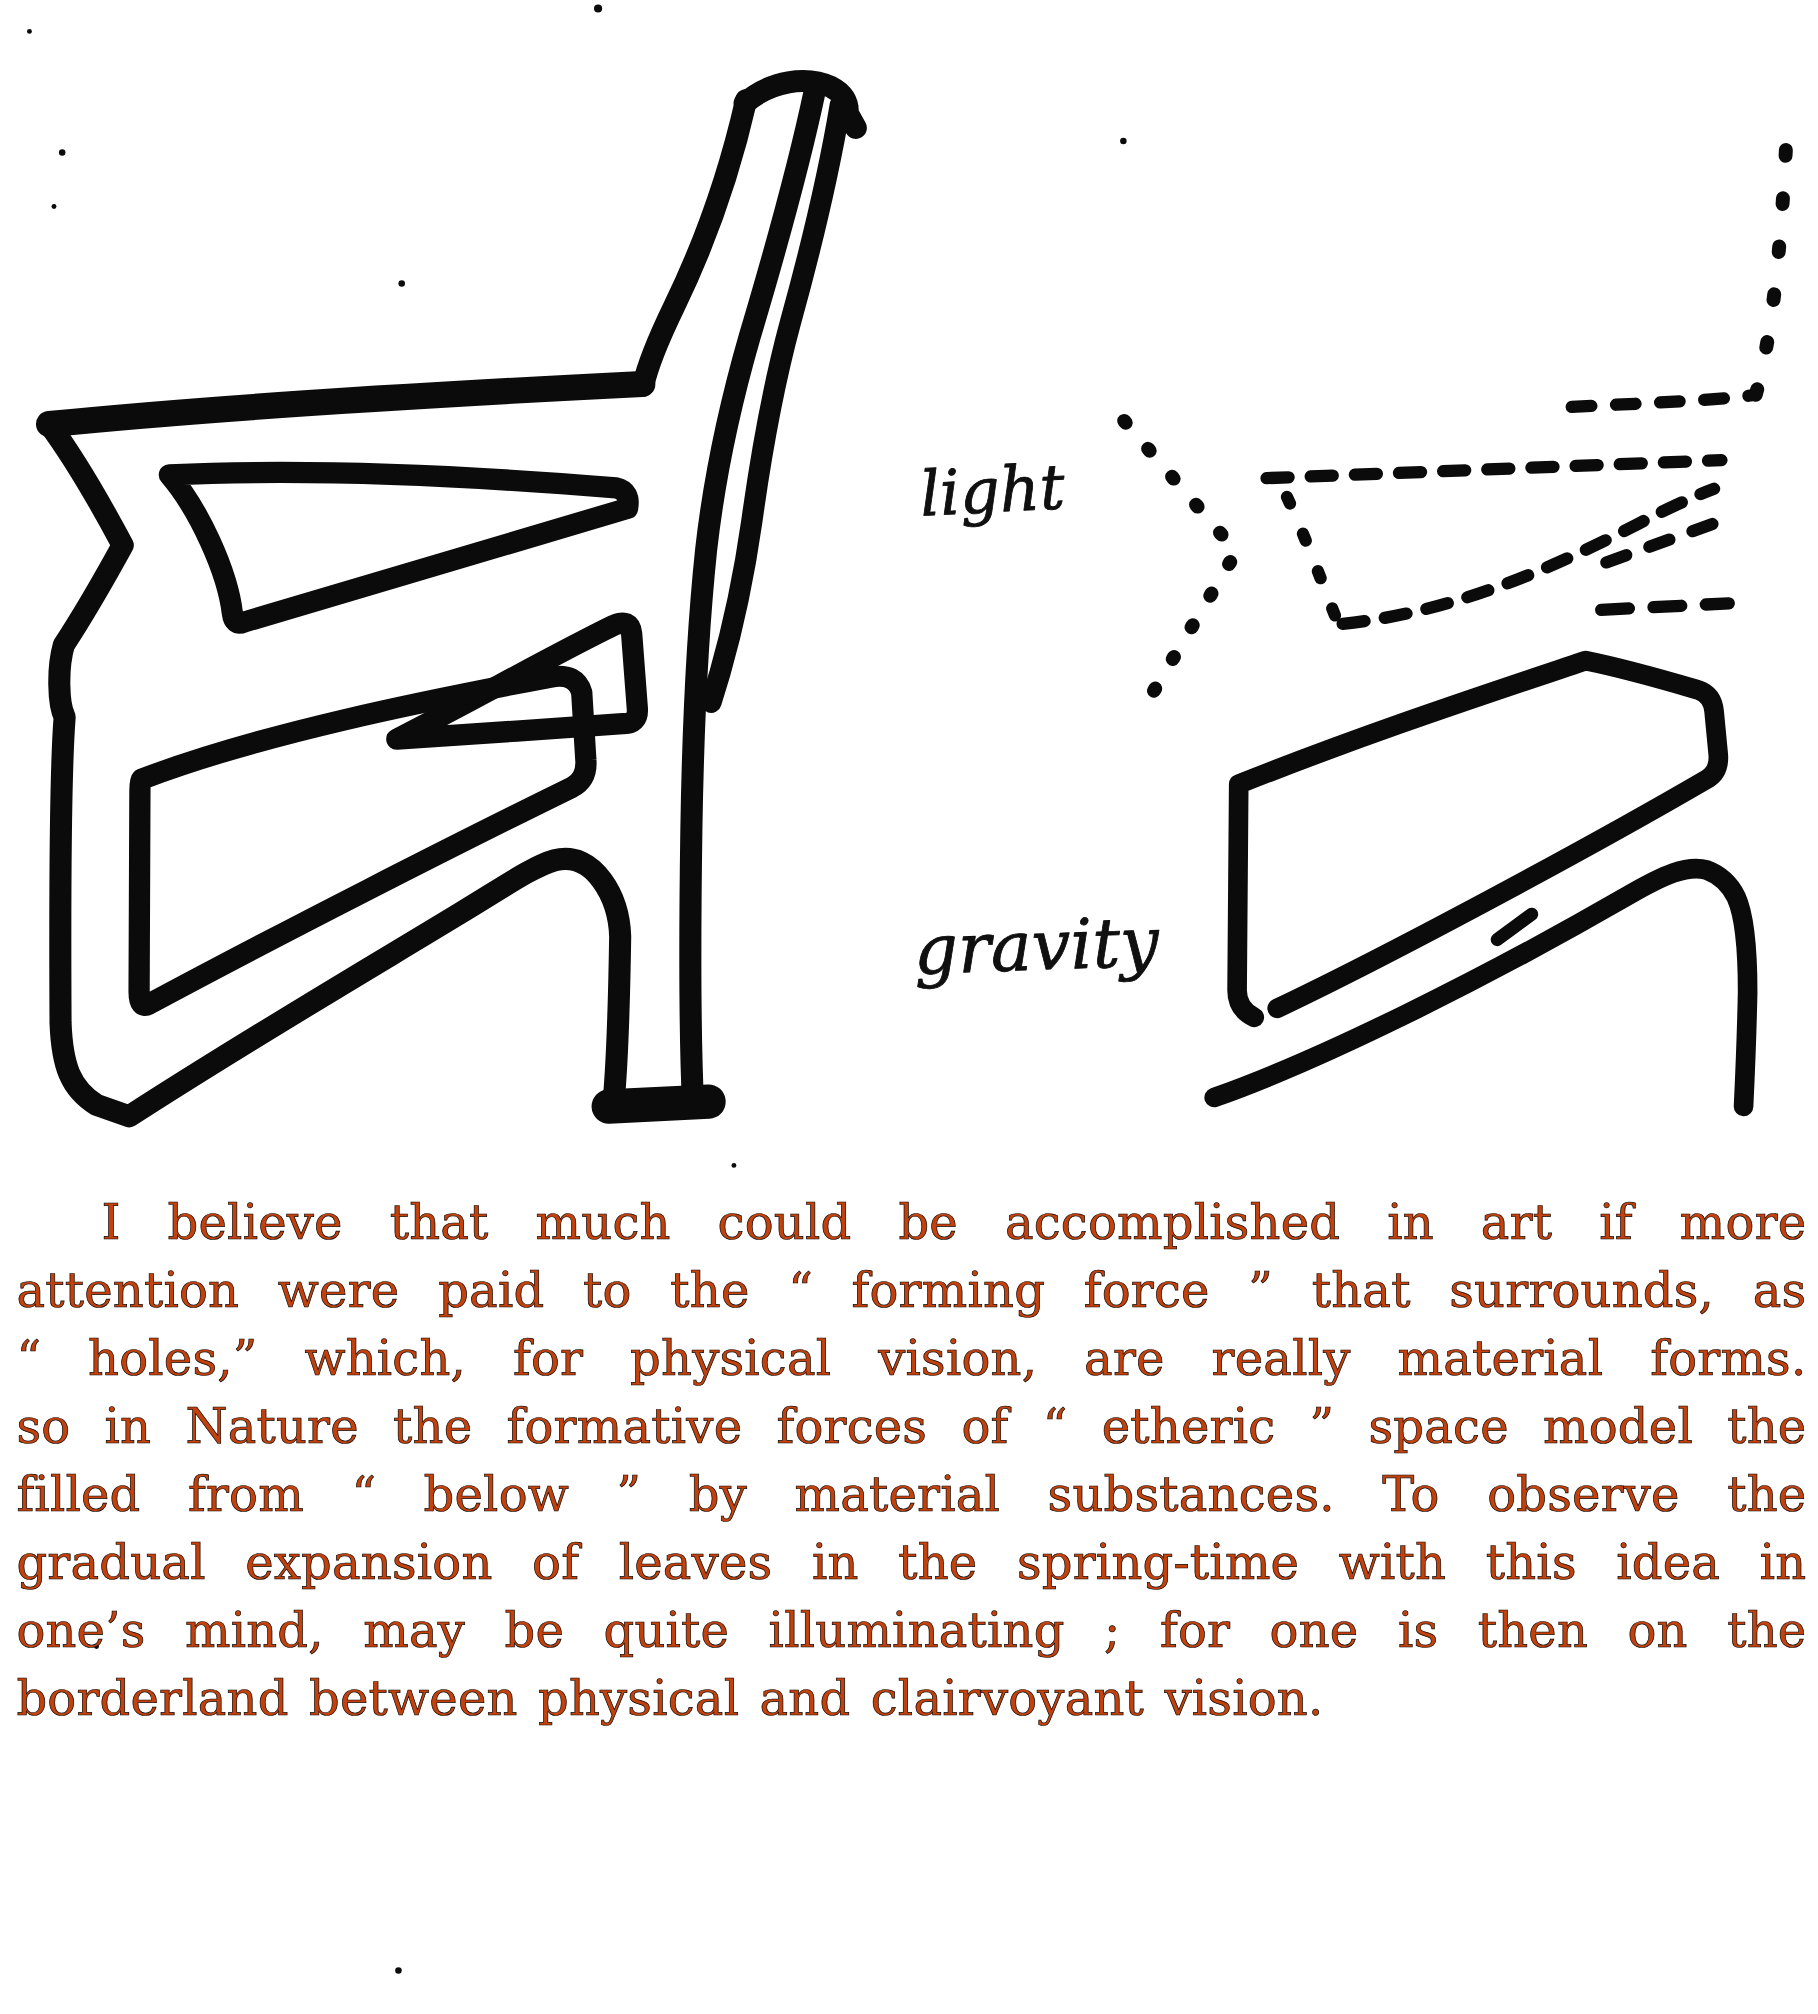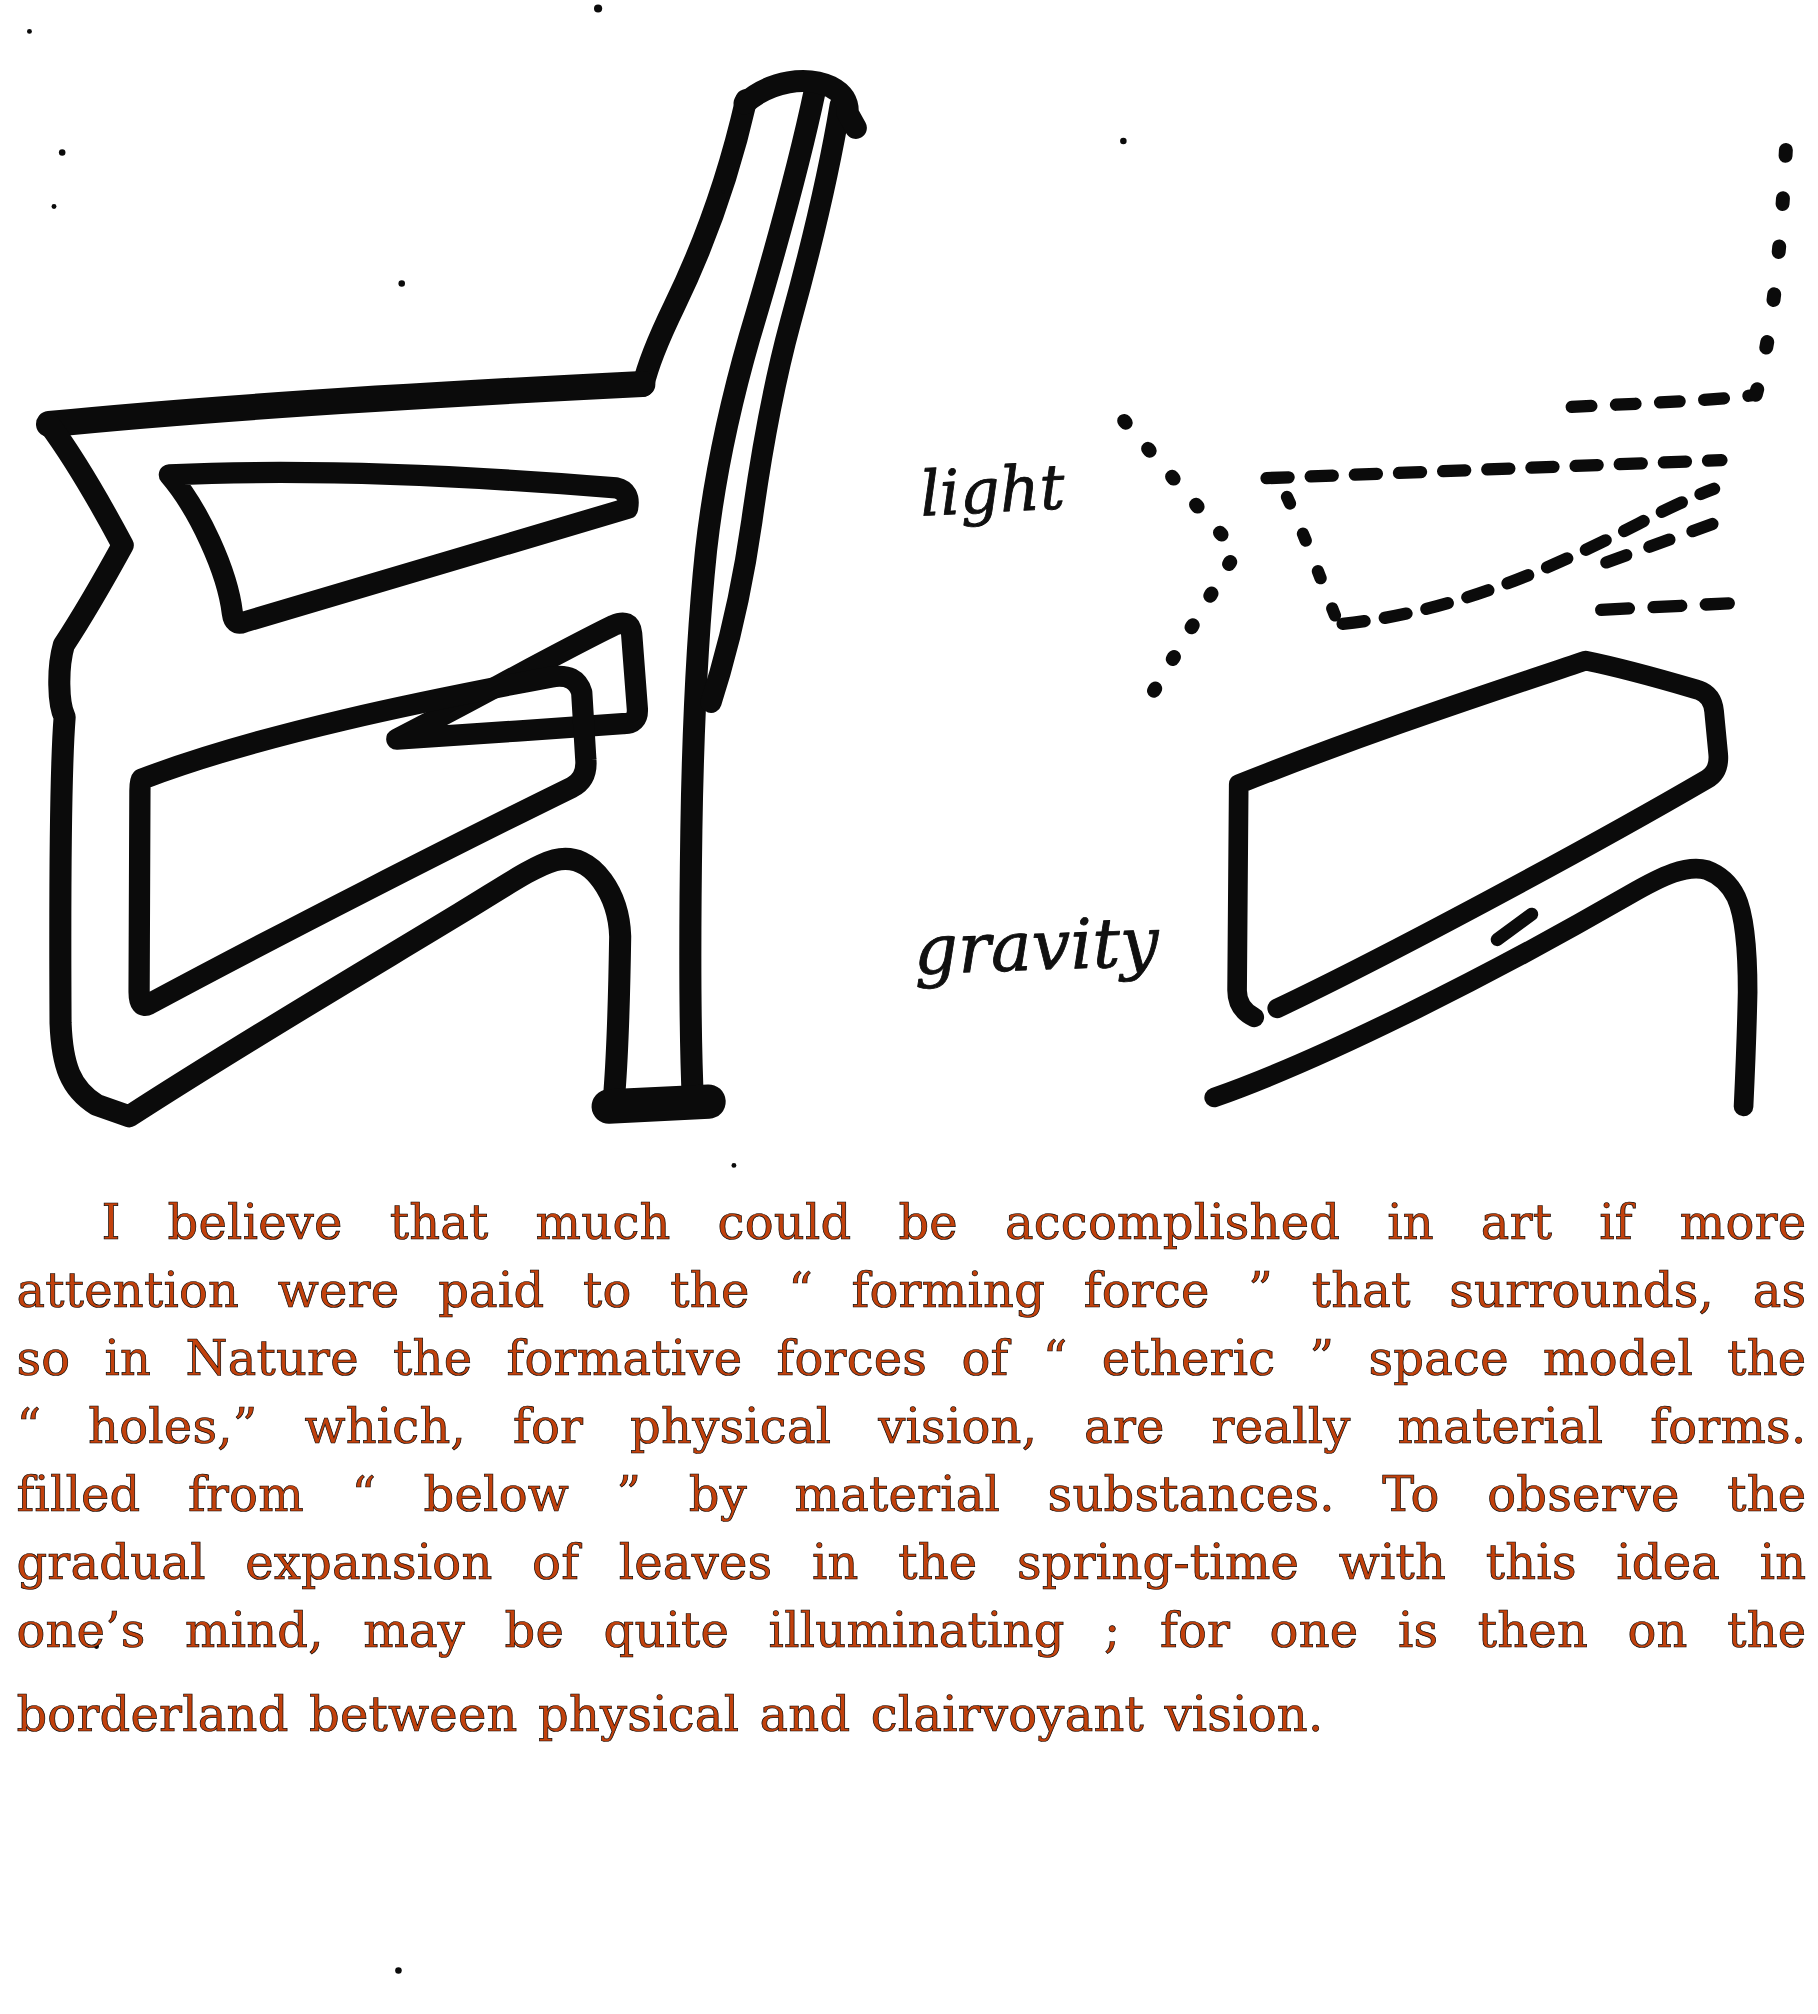--- a/index.html
+++ b/index.html
@@ -14,21 +14,21 @@
     font-style:italic;fill:#101010;
   }
   .para{
     position:absolute;left:16.4px;top:1188px;width:1790px;
     font-size:48px;line-height:68px;color:#c2410c;
     -webkit-text-stroke:0.7px #070707;
     letter-spacing:0.2px;word-spacing:4.9px;
   }
   .pline{text-align:justify;text-align-last:justify;}
   .pline.indent{text-indent:85px;}
-  .pline.last{text-align-last:left;margin-top:16px;}
+  .pline.last{text-align-last:left;}
   path,circle{vector-effect:none;}
 </style>
 </head>
 <body>
 
 <svg class="figure-layer" viewBox="0 0 2222 2462" xmlns="http://www.w3.org/2000/svg" fill="none" stroke="#0b0b0b" stroke-linecap="round" stroke-linejoin="round">
 
   <g>
     <path stroke-width="27" d="M 912,122 C 892,210 862,296 824,374 C 808,407 792,444 786,471"></path>
     <path stroke-width="27" d="M 996,110 C 978,196 950,298 916,412 C 893,492 874,574 863,672
@@ -91,20 +91,20 @@
     <circle cx="884" cy="234" r="2"></circle>
     <circle cx="897" cy="1424" r="3"></circle>
     <circle cx="118" cy="2012" r="3"></circle>
     <circle cx="487" cy="2408" r="4"></circle>
   </g>
 </svg>
 
 <div class="para">
   <div class="pline indent">I believe that much could be accomplished in art if more</div>
   <div class="pline">attention were paid to the “ forming force ” that surrounds, as</div>
+  <div class="pline">“ holes,” which, for physical vision, are really material forms.</div>
   <div class="pline">so in Nature the formative forces of “ etheric ” space model the</div>
-  <div class="pline">“ holes,” which, for physical vision, are really material forms.</div>
   <div class="pline">filled from “ below ” by material substances.  To observe the</div>
   <div class="pline">gradual expansion of leaves in the spring-time with this idea in</div>
   <div class="pline">one’s mind, may be quite illuminating ;  for one is then on the</div>
   <div class="pline last">borderland between physical and clairvoyant vision.</div>
 </div>
 
 
 </body></html>

